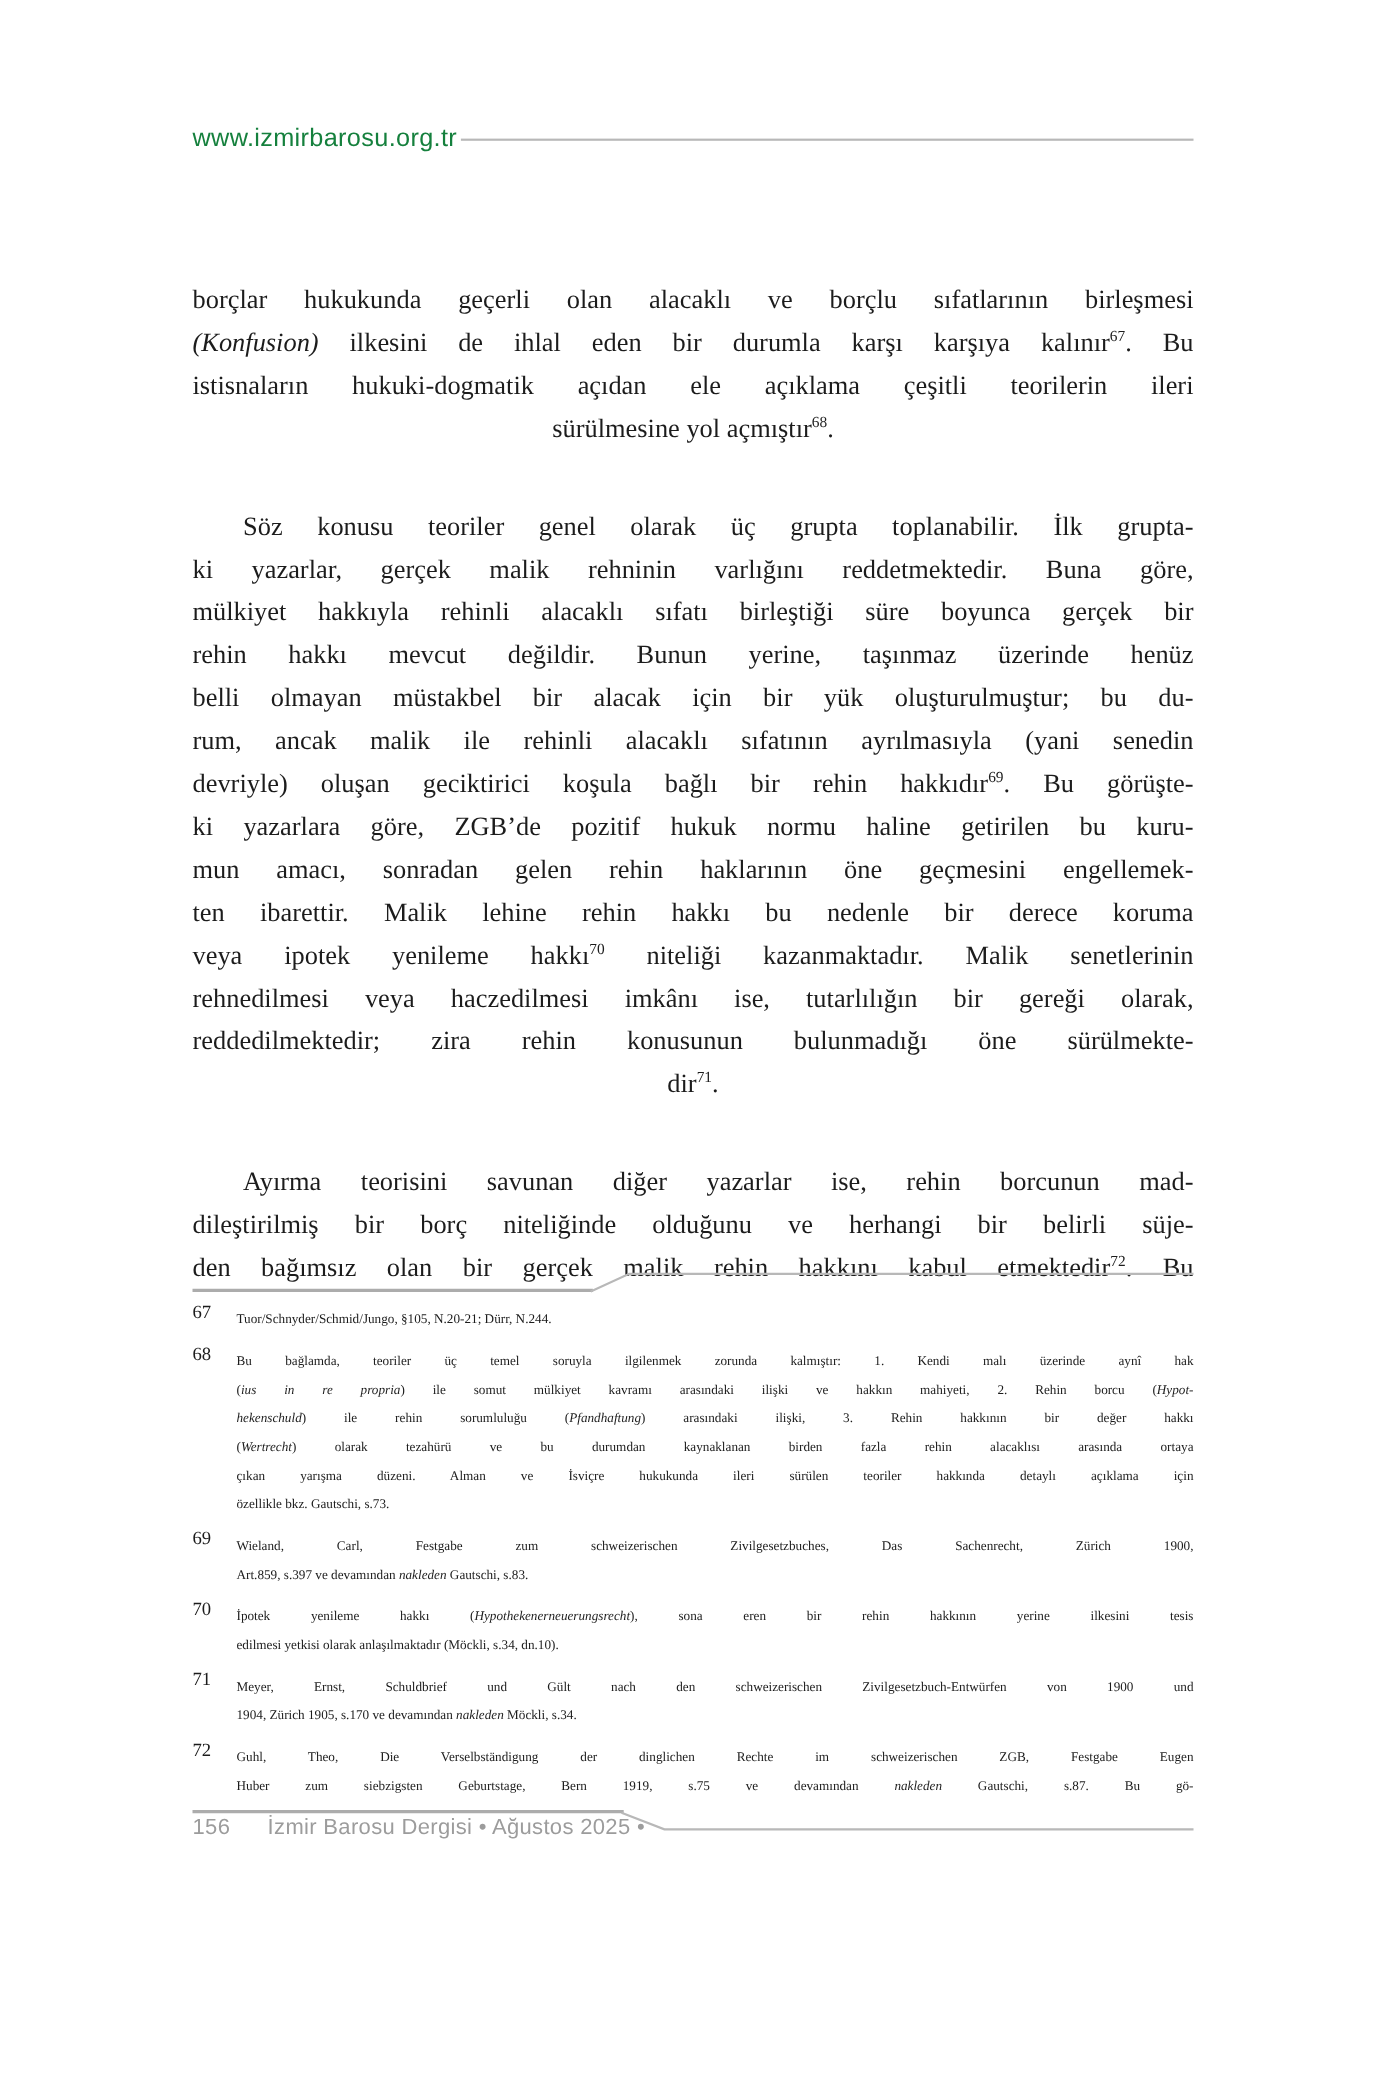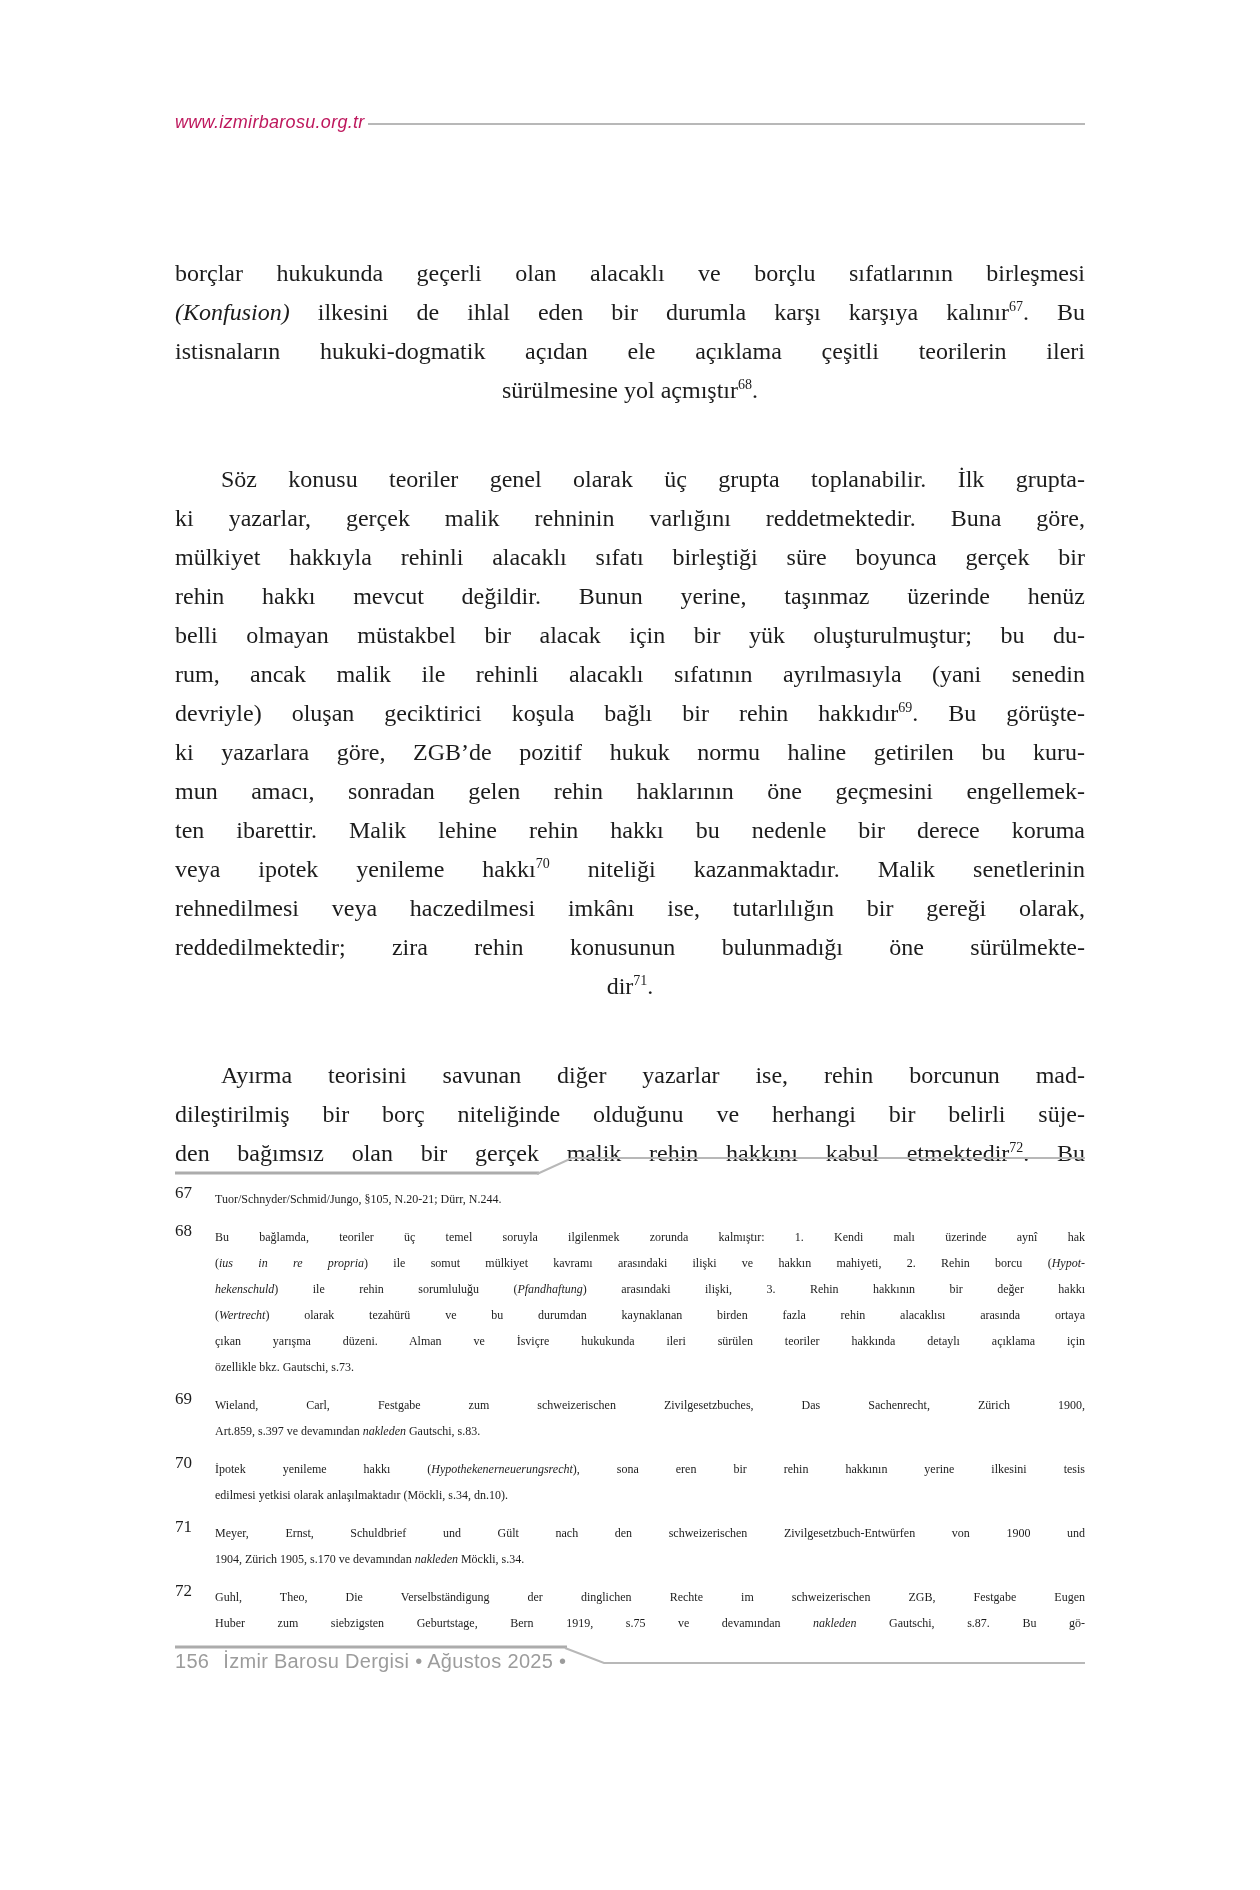--- a/index.html
+++ b/index.html
@@ -12,21 +12,21 @@
     font-family:"Liberation Serif","DejaVu Serif",serif;
     color:#1c1c1c;
   }
   
   .header{
     position:absolute;left:175px;top:112px;width:910px;
     display:flex;align-items:center;
   }
   .header-url{
     font-family:"Liberation Sans","DejaVu Sans",sans-serif;
-    font-size:18px;color:#be185d;letter-spacing:.3px;white-space:nowrap;font-style:italic;
+    font-size:23px;color:#15803d;letter-spacing:.3px;white-space:nowrap;
   }
   .header-rule{flex:1;height:2px;background:#b8b8b8;margin-left:3px;margin-top:3px;}
 
   
   .content{position:absolute;left:175px;top:238px;width:910px;margin-top:16px;}
   .paragraph{margin:0 0 50px 0;}
   .paragraph:last-child{margin-bottom:0;}
   .line{
     height:39px;line-height:39px;font-size:24px;
     white-space:normal;
@@ -49,21 +49,21 @@
   .fn-text{flex:1;min-width:0;}
   .fn-line{height:26px;line-height:26px;font-size:12px;}
   .fn-jline{text-align:justify;}
   .fn-jline::after{content:"";display:inline-block;width:100%;height:0;}
 
   
   .footer-text{
     position:absolute;left:175px;top:1650px;
     font-family:"Liberation Sans","DejaVu Sans",sans-serif;
     font-size:20px;color:#9c9c9c;letter-spacing:.3px;
-    display:flex;align-items:baseline;
+    display:flex;align-items:baseline;gap:20px;
   }
   .footer-page-number{margin-right:14px;}
   .rules-svg{position:absolute;left:0;top:0;pointer-events:none;}
 </style>
 </head>
 <body>
 
 <div class="page">
 
   <div class="header">

